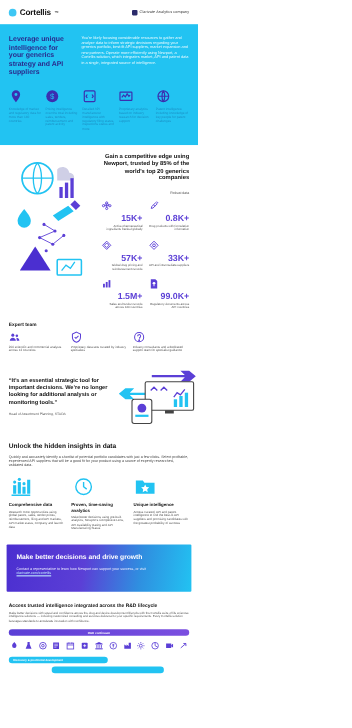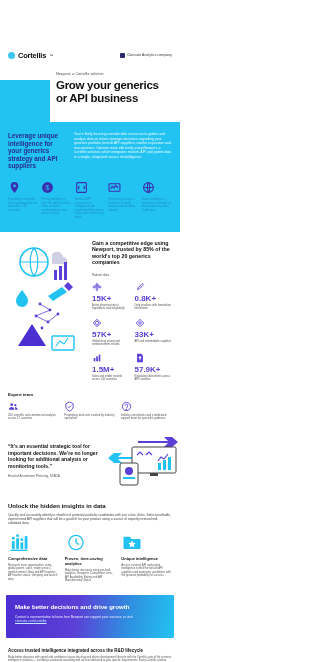--- a/index.html
+++ b/index.html
@@ -6,21 +6,21 @@
   body{
     width:180px;height:662px;
     background:#ffffff;
     font-family:"Liberation Sans", sans-serif;
     color:#1a1a1a;
     overflow:hidden;
   }
   .page{position:relative;width:180px;height:662px;overflow:hidden;}
 
   
-  .topbar{height:22px;display:flex;align-items:center;justify-content:space-between;padding:0 8px;background:#fff;margin-top:44px;}
+  .topbar{height:22px;display:flex;align-items:center;justify-content:space-between;padding:0 8px;background:#fff;}
   .brand{display:flex;align-items:center;gap:3px;}
   .brand-dot{width:7px;height:7px;border-radius:50%;background:#3ec7f4;display:block;}
   .brand-name{font-size:7.5px;font-weight:700;letter-spacing:-.2px;color:#111;}
   .brand-tm{font-size:4px;vertical-align:super;color:#111;}
   .topright{display:flex;align-items:center;gap:2px;}
   .cw-mark{width:5px;height:5px;background:#2b2b6b;border-radius:1px;}
   .topright-text{font-size:3.4px;color:#333;letter-spacing:.1px;}
 
   
   .hero{position:relative;height:56px;background:#fff;}
@@ -36,21 +36,21 @@
   .blue-body{flex:1;font-size:3.5px;line-height:4.6px;color:#e9fbff;}
   .icon-row{display:flex;gap:3px;margin-top:11px;}
   .icon-col{flex:1;}
   .icon-box{width:13px;height:13px;margin-bottom:4px;color:#3b2fb0;}
   .icon-box svg{width:13px;height:13px;display:block;}
   .icon-cap{font-size:2.9px;line-height:3.6px;color:#1b8fc4;}
 
   
   .stats{padding:8px 8px 10px 8px;background:#fff;display:flex;gap:6px;}
   .stats-art{width:78px;flex:0 0 78px;position:relative;height:120px;}
-  .stats-right{flex:1;}
+  .stats-right{flex:1;text-align:right;}
   .stats-title{font-size:5.3px;line-height:6.6px;font-weight:700;color:#111;margin-bottom:7px;}
   .robust{font-size:3.2px;color:#555;margin-bottom:5px;}
   .stat-grid{display:grid;grid-template-columns:1fr 1fr;gap:7px 5px;}
   .stat-ico{width:10px;height:10px;color:#5b3fd6;margin-bottom:2px;}
   .stat-ico svg{width:10px;height:10px;display:block;}
   .stat-num{font-size:8px;font-weight:700;color:#5b3fd6;line-height:9px;}
   .stat-lab{font-size:2.7px;line-height:3.3px;color:#555;margin-top:1px;}
 
   
   .expert{padding:0 8px 6px 8px;}
@@ -111,30 +111,20 @@
       <span class="brand-dot"></span>
       <span class="brand-name">Cortellis</span>
         <span class="brand-tm">™</span>
     </div>
     <div class="topright">
       <span class="cw-mark"></span>
       <span class="topright-text">Clarivate Analytics company</span>
     </div>
   </div>
 
-  <div class="hero">
-    <div class="hero-block"></div>
-    <div class="hero-text">
-      <div class="eyebrow">Newport, a Cortellis solution</div>
-      <div class="hero-title">
-        <span>Grow your generics</span><br>
-        <span>or API business</span>
-      </div>
-    </div>
-  </div>
 
   <div class="blue">
     <div class="blue-row">
       <div class="blue-head">Leverage unique intelligence for your generics strategy and API suppliers</div>
       <div class="blue-body">You're likely focusing considerable resources to gather and analyze data to inform strategic decisions regarding your generics portfolio, best-fit API suppliers, market expansion and new partners. Operate more efficiently using Newport, a Cortellis solution, which integrates market, API and patent data in a single, integrated source of intelligence.</div>
     </div>
     <div class="icon-row">
 
       <div class="icon-col">
         <div class="icon-box">
@@ -281,21 +271,21 @@
         </div>
 
         <div>
           <div class="stat-ico">
             <svg viewBox="0 0 24 24" fill="currentColor">
                 <path d="M5 2h10l4 4v16H5z"></path>
                 <circle cx="12" cy="11" r="3" fill="#fff"></circle>
                 <path d="M11 14h2v4l-1-1-1 1z" fill="#fff"></path>
               </svg>
           </div>
-          <div class="stat-num">57.9K+</div>
+          <div class="stat-num">99.0K+</div>
           <div class="stat-lab">Regulatory documents across API countries</div>
         </div>
 
       </div>
     </div>
   </div>
 
   <div class="expert">
     <div class="expert-h">Expert team</div>
     <div class="expert-row">

